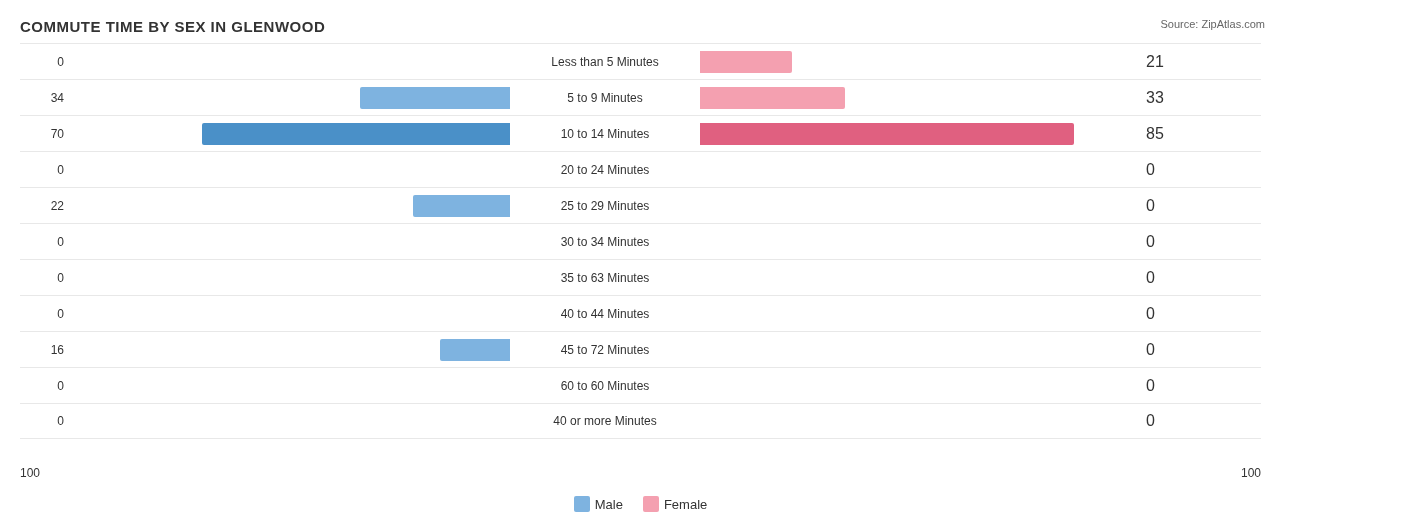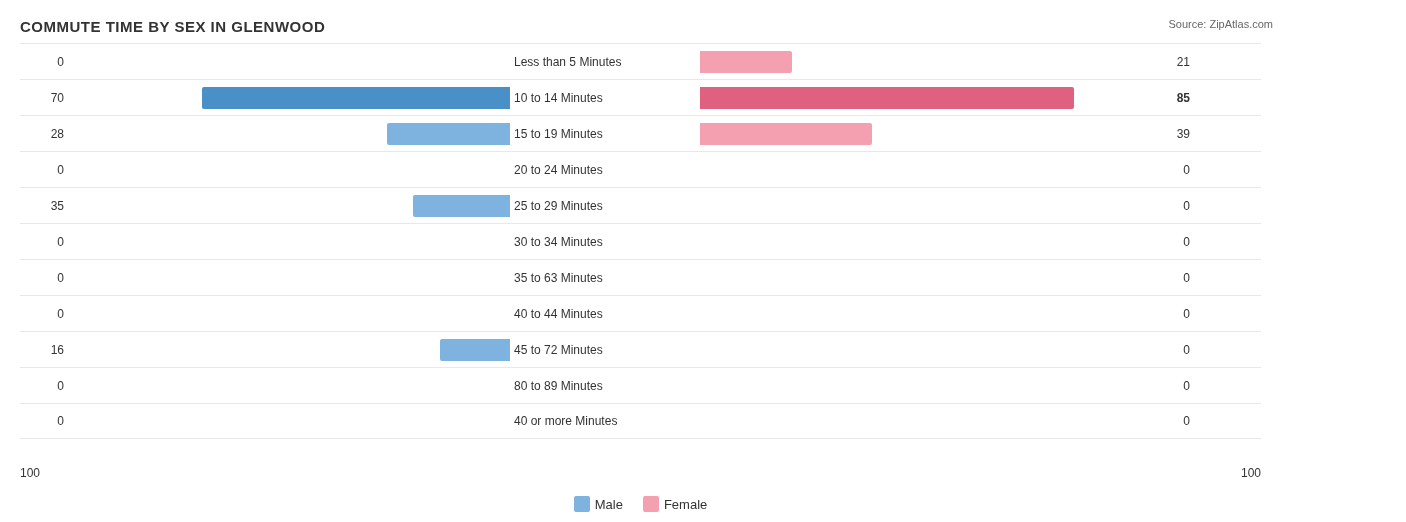--- a/index.html
+++ b/index.html
@@ -22,21 +22,21 @@
       font-size: 15px;
       font-weight: bold;
       color: #333;
       margin-bottom: 8px;
       text-transform: uppercase;
       letter-spacing: 0.5px;
     }
     .source {
       position: absolute;
       top: 18px;
-      right: 8px;
+      right: 16px;
       font-size: 11px;
       color: #666;
     }
     .rows-area {
       display: flex;
       flex-direction: column;
       width: 100%;
       margin-top: 2px;
     }
     .row {
@@ -72,57 +72,58 @@
       height: 26px;
       flex-shrink: 0;
     }
     .left-bar {
       height: 22px;
       background: #7eb3e0;
       border-radius: 2px 0 0 2px;
     }
     .center-label {
       width: 190px;
+      text-align: center;
       font-size: 12px;
       color: #333;
       flex-shrink: 0;
       padding: 0 4px;
     }
     .right-bar-area {
       width: 440px;
       display: flex;
       justify-content: flex-start;
       align-items: center;
       height: 26px;
       flex-shrink: 0;
     }
     .right-bar {
       height: 22px;
       background: #f4a0b0;
       border-radius: 0 2px 2px 0;
     }
     .right-value {
       width: 50px;
-      text-align: right;
+      text-align: left;
       padding-left: 6px;
-      font-size: 12px;
+      font-size: 16px;
       color: #333;
       flex-shrink: 0;
     }
     .highlight-row .left-bar {
       background: #4a90c8;
     }
     .highlight-row .right-bar {
       background: #e06080;
     }
     .highlight-row .left-value {
       font-weight: normal;
     }
     .highlight-row .right-value {
-      font-weight: bold;
+      font-weight: normal;
     }
     .legend {
       display: flex;
       justify-content: center;
       align-items: center;
       margin-top: 16px;
       gap: 20px;
       position: absolute;
       bottom: 10px;
       left: 0;
@@ -170,62 +171,62 @@
       <div class="left-bar-area">
         <div class="left-bar" style="width:0px;"></div>
       </div>
       <div class="center-label">Less than 5 Minutes</div>
       <div class="right-bar-area">
         <div class="right-bar" style="width:92.39999999999999px;"></div>
       </div>
       <div class="right-value">21</div>
     </div>
   </div>
+      <div class="row">
+    <div class="row-inner">
+      <div class="left-value">34</div>
+      <div class="left-bar-area">
+        <div class="left-bar" style="width:149.60000000000002px;"></div>
+      </div>
+      <div class="center-label">5 to 9 Minutes</div>
+      <div class="right-bar-area">
+        <div class="right-bar" style="width:145.20000000000002px;"></div>
+      </div>
+      <div class="right-value">33</div>
+    </div>
+  </div>
       <div class="row highlight-row">
     <div class="row-inner">
       <div class="left-value">70</div>
       <div class="left-bar-area">
         <div class="left-bar" style="width:308px;"></div>
       </div>
       <div class="center-label">10 to 14 Minutes</div>
       <div class="right-bar-area">
         <div class="right-bar" style="width:374px;"></div>
       </div>
       <div class="right-value">85</div>
     </div>
   </div>
       <div class="row">
     <div class="row-inner">
-      <div class="left-value">28</div>
-      <div class="left-bar-area">
-        <div class="left-bar" style="width:123.20000000000002px;"></div>
-      </div>
-      <div class="center-label">15 to 19 Minutes</div>
-      <div class="right-bar-area">
-        <div class="right-bar" style="width:171.6px;"></div>
-      </div>
-      <div class="right-value">39</div>
-    </div>
-  </div>
-      <div class="row">
-    <div class="row-inner">
       <div class="left-value">0</div>
       <div class="left-bar-area">
         <div class="left-bar" style="width:0px;"></div>
       </div>
       <div class="center-label">20 to 24 Minutes</div>
       <div class="right-bar-area">
         <div class="right-bar" style="width:0px;"></div>
       </div>
       <div class="right-value">0</div>
     </div>
   </div>
       <div class="row">
     <div class="row-inner">
-      <div class="left-value">35</div>
+      <div class="left-value">22</div>
       <div class="left-bar-area">
         <div class="left-bar" style="width:96.8px;"></div>
       </div>
       <div class="center-label">25 to 29 Minutes</div>
       <div class="right-bar-area">
         <div class="right-bar" style="width:0px;"></div>
       </div>
       <div class="right-value">0</div>
     </div>
   </div>
@@ -280,21 +281,21 @@
       </div>
       <div class="right-value">0</div>
     </div>
   </div>
       <div class="row">
     <div class="row-inner">
       <div class="left-value">0</div>
       <div class="left-bar-area">
         <div class="left-bar" style="width:0px;"></div>
       </div>
-      <div class="center-label">80 to 89 Minutes</div>
+      <div class="center-label">60 to 60 Minutes</div>
       <div class="right-bar-area">
         <div class="right-bar" style="width:0px;"></div>
       </div>
       <div class="right-value">0</div>
     </div>
   </div>
       <div class="row">
     <div class="row-inner">
       <div class="left-value">0</div>
       <div class="left-bar-area">

